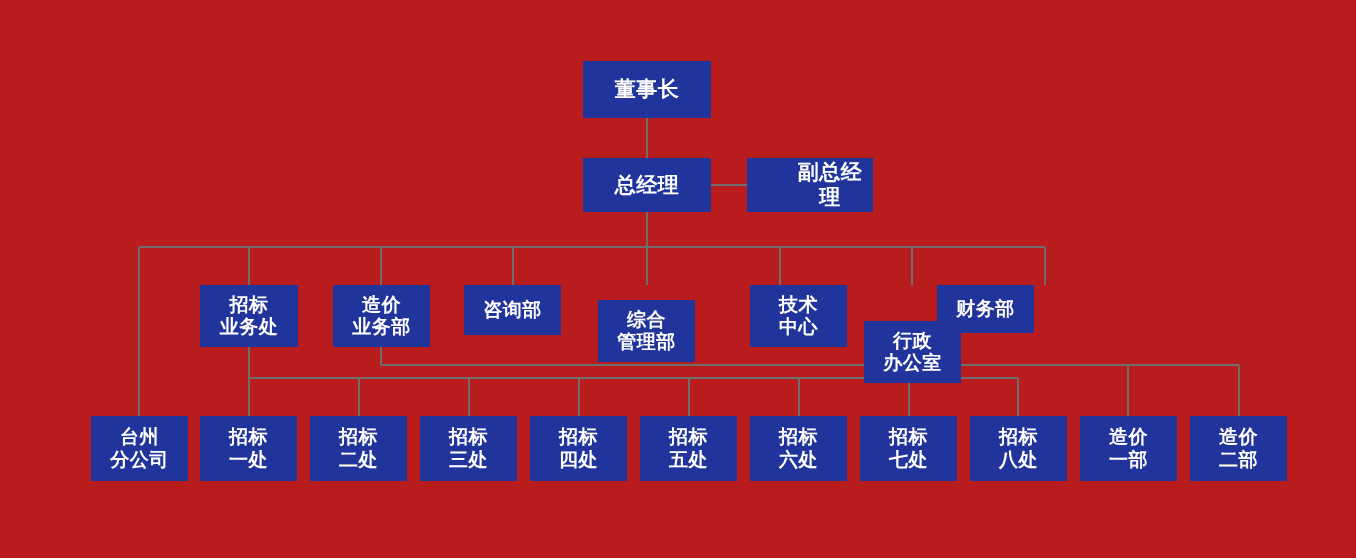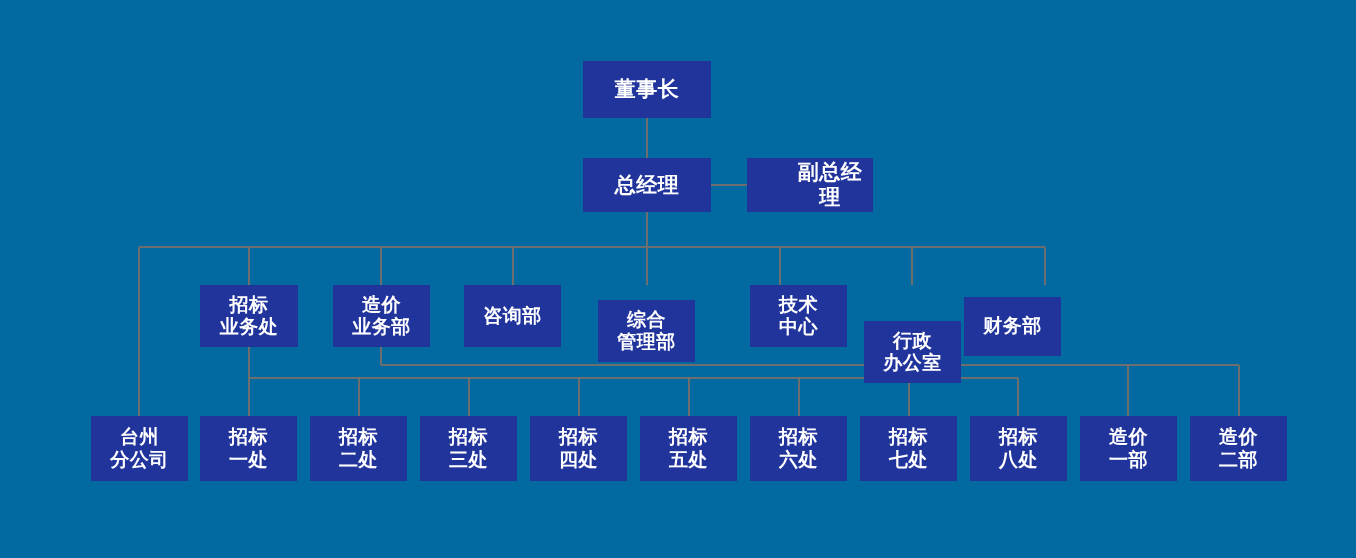--- a/index.html
+++ b/index.html
@@ -8,21 +8,21 @@
     padding: 0;
     background: #ffffff;
   }
   body {
     font-family: "Liberation Sans", "DejaVu Sans", sans-serif;
   }
   #chart-root {
     position: relative;
     width: 1356px;
     height: 558px;
-    background: #0369a1;
+    background: #b91c1c;
     overflow: hidden;
   }
   #connector-layer {
     position: absolute;
     left: 0;
     top: 0;
     width: 1356px;
     height: 558px;
     pointer-events: none;
   }
@@ -79,28 +79,28 @@
       <line x1="1018" y1="378" x2="1018" y2="416" stroke="#6E6E6E" stroke-width="1.6" shape-rendering="crispEdges"></line>
     </svg>
   <div id="node-layer">
       <div class="node level-1" style="left: 583px; top: 61px; width: 128px; height: 57px; background: rgb(33, 52, 155); border-color: rgb(33, 52, 155); color: rgb(255, 255, 255);">董事长</div>
       <div class="node level-2" style="left: 583px; top: 158px; width: 128px; height: 54px; background: rgb(33, 52, 155); border-color: rgb(33, 52, 155); color: rgb(255, 255, 255);">总经理</div>
       <div class="node level-2" style="left: 747px; top: 158px; width: 126px; height: 54px; background: rgb(33, 52, 155); border-color: rgb(33, 52, 155); color: rgb(255, 255, 255); padding-left: 40px;">副总经理</div>
       <div class="node level-3" style="left: 200px; top: 285px; width: 98px; height: 62px; background: rgb(33, 52, 155); border-color: rgb(33, 52, 155); color: rgb(255, 255, 255);">招标
 业务处</div>
       <div class="node level-3" style="left: 333px; top: 285px; width: 97px; height: 62px; background: rgb(33, 52, 155); border-color: rgb(33, 52, 155); color: rgb(255, 255, 255);">造价
 业务部</div>
-      <div class="node level-3" style="left: 464px; top: 285px; width: 97px; height: 62px; background: rgb(33, 52, 155); border-color: rgb(33, 52, 155); color: rgb(255, 255, 255);">咨询部</div>
+      <div class="node level-3" style="left: 464px; top: 285px; width: 97px; height: 50px; background: rgb(33, 52, 155); border-color: rgb(33, 52, 155); color: rgb(255, 255, 255);">咨询部</div>
       <div class="node level-3" style="left: 598px; top: 300px; width: 97px; height: 62px; background: rgb(33, 52, 155); border-color: rgb(33, 52, 155); color: rgb(255, 255, 255);">综合
 管理部</div>
       <div class="node level-3" style="left: 750px; top: 285px; width: 97px; height: 62px; background: rgb(33, 52, 155); border-color: rgb(33, 52, 155); color: rgb(255, 255, 255);">技术
 中心</div>
       <div class="node level-3" style="left: 864px; top: 285px; width: 97px; height: 62px; background: rgb(33, 52, 155); border-color: rgb(33, 52, 155); color: rgb(255, 255, 255); margin-top: 36px;">行政
 办公室</div>
-      <div class="node level-3" style="left: 964px; top: 285px; width: 97px; height: 59px; background: rgb(33, 52, 155); border-color: rgb(33, 52, 155); color: rgb(255, 255, 255); margin-top: 12px;">财务部</div>
+      <div class="node level-3" style="left: 937px; top: 285px; width: 97px; height: 48px; background: rgb(33, 52, 155); border-color: rgb(33, 52, 155); color: rgb(255, 255, 255);">财务部</div>
       <div class="node level-4" style="left: 91px; top: 416px; width: 97px; height: 65px; background: rgb(33, 52, 155); border-color: rgb(33, 52, 155); color: rgb(255, 255, 255);">台州
 分公司</div>
       <div class="node level-4" style="left: 200px; top: 416px; width: 97px; height: 65px; background: rgb(33, 52, 155); border-color: rgb(33, 52, 155); color: rgb(255, 255, 255);">招标
 一处</div>
       <div class="node level-4" style="left: 310px; top: 416px; width: 97px; height: 65px; background: rgb(33, 52, 155); border-color: rgb(33, 52, 155); color: rgb(255, 255, 255);">招标
 二处</div>
       <div class="node level-4" style="left: 420px; top: 416px; width: 97px; height: 65px; background: rgb(33, 52, 155); border-color: rgb(33, 52, 155); color: rgb(255, 255, 255);">招标
 三处</div>
       <div class="node level-4" style="left: 530px; top: 416px; width: 97px; height: 65px; background: rgb(33, 52, 155); border-color: rgb(33, 52, 155); color: rgb(255, 255, 255);">招标
 四处</div>

